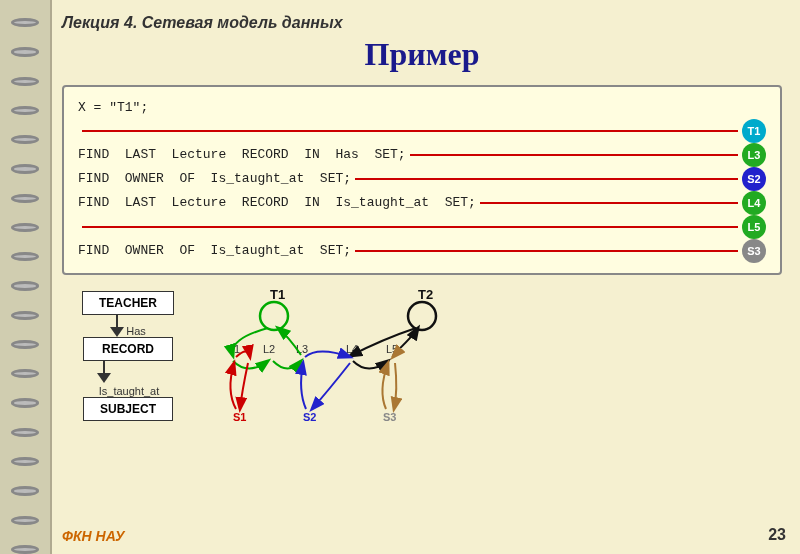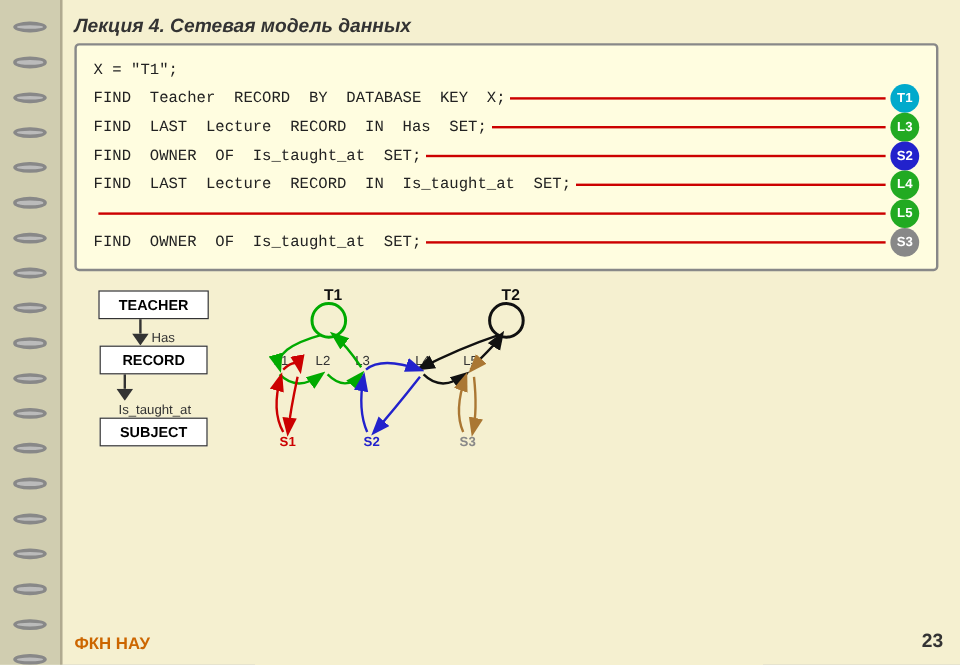--- a/index.html
+++ b/index.html
@@ -134,20 +134,21 @@
       background: white;
       min-width: 90px;
       text-align: center;
     }
 
     
     .footer {
       position: absolute;
       bottom: 10px;
       left: 10px;
+      font-style: italic;
       font-weight: bold;
       font-size: 14px;
       color: #cc6600;
     }
 
     .page-number {
       position: absolute;
       bottom: 10px;
       right: 14px;
       font-size: 16px;
@@ -184,29 +185,29 @@
     <div class="spiral-ring"></div>
     <div class="spiral-ring"></div>
     <div class="spiral-ring"></div>
     <div class="spiral-ring"></div>
     <div class="spiral-ring"></div>
   </div>
 
   <div class="content">
 
     <div class="header-title">Лекция 4. Сетевая модель данных</div>
+    <div class="main-title">Пример</div>
 
     <div class="code-block">
 
       <div class="code-line">
         <span class="code-text">X = "T1";</span>
       </div>
 
       <div class="code-line">
-        <span class="code-text">FIND  Teacher  RECORD  BY  DATABASE  KEY  X;</span>
         <div class="arrow-line"></div>
         <span class="node-badge badge-t1">T1</span>
       </div>
 
       <div class="code-line">
         <span class="code-text">FIND  LAST  Lecture  RECORD  IN  Has  SET;</span>
         <div class="arrow-line"></div>
         <span class="node-badge badge-l3">L3</span>
       </div>
 

